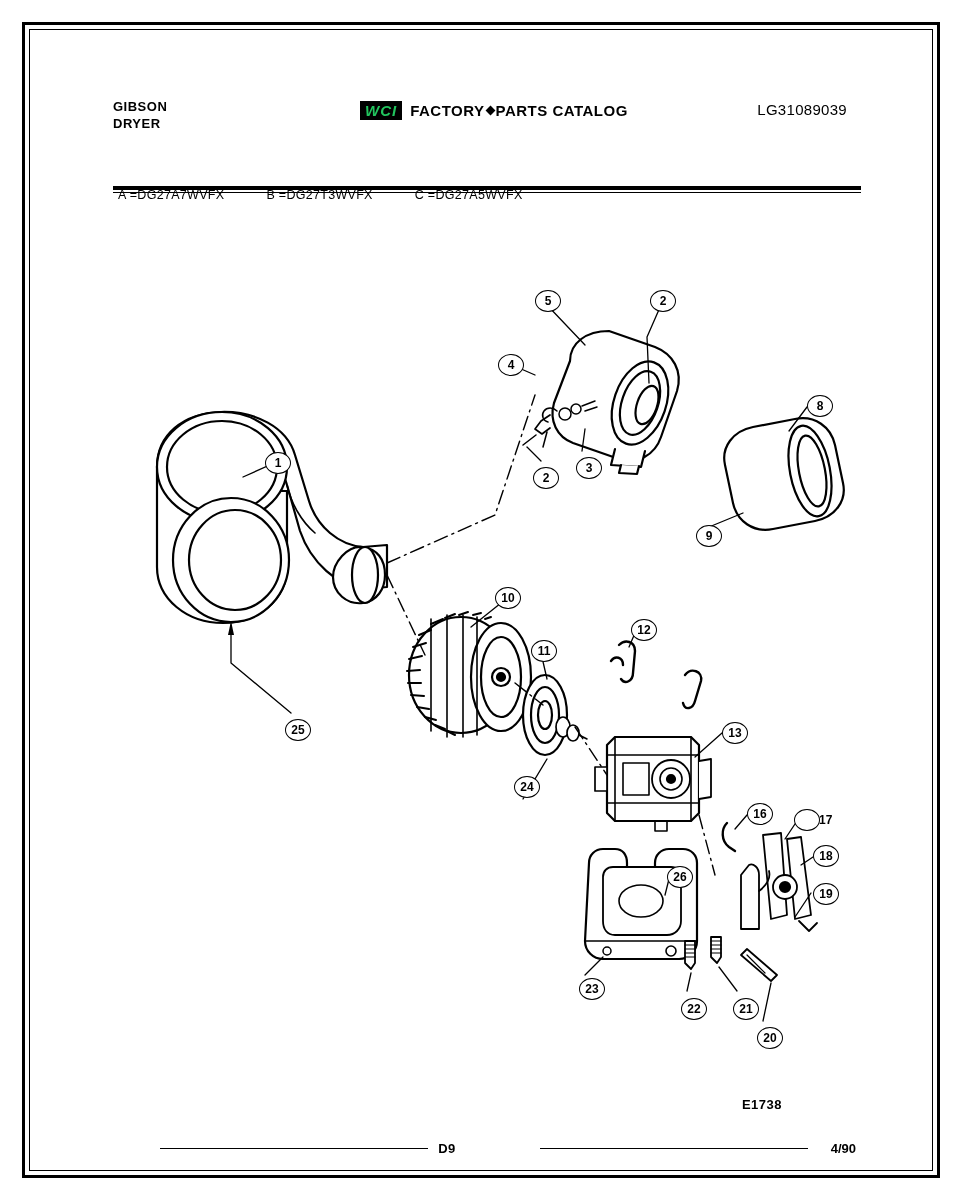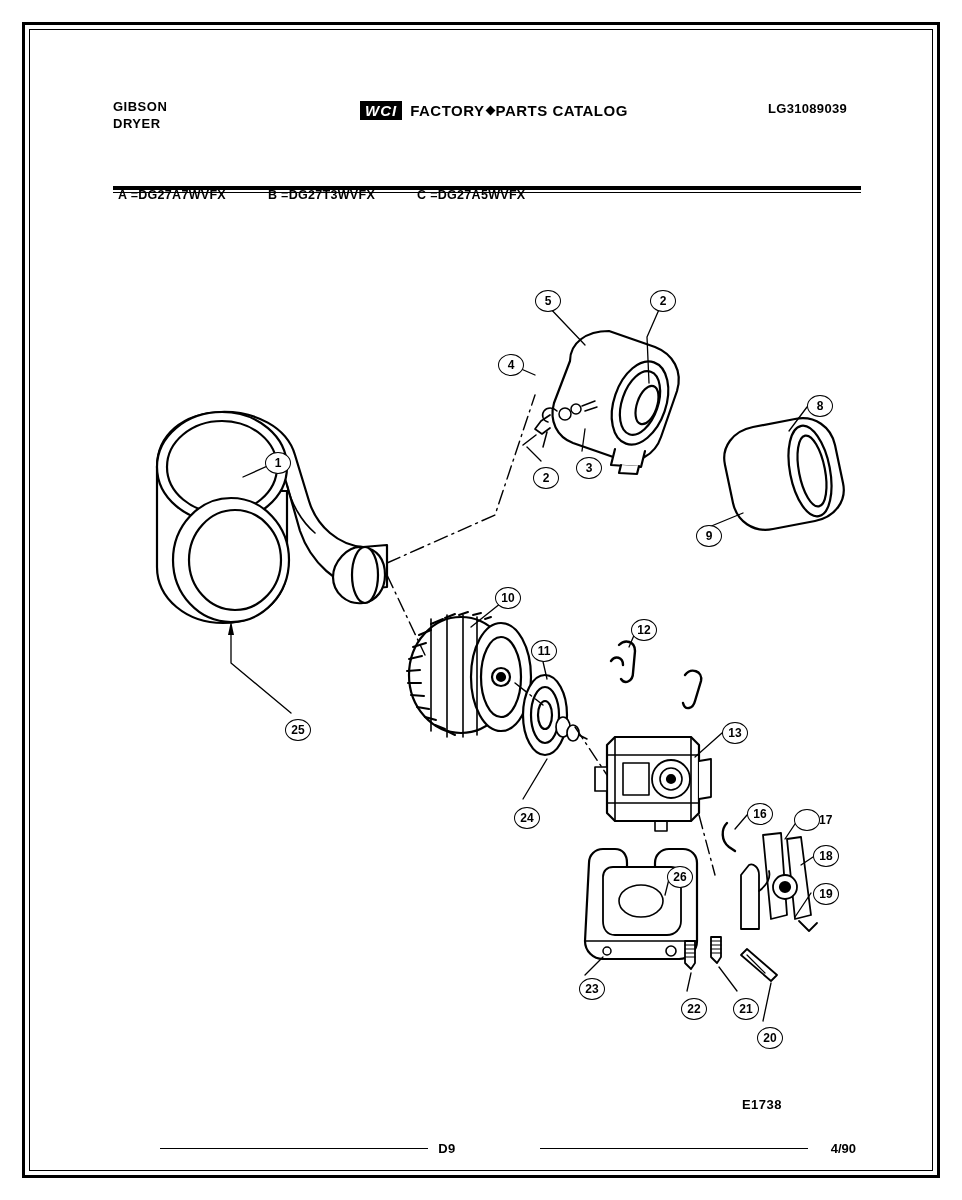--- a/index.html
+++ b/index.html
@@ -56,21 +56,21 @@
     left: 360px;
     top: 100px;
     font-size: 15px;
     font-weight: bold;
     letter-spacing: 0.5px;
     white-space: nowrap;
   }
   .wci-logo {
     display: inline-block;
     background: #000;
-    color: #ffffff;
+    color: #22c55e;
     font-style: italic;
     font-weight: bold;
     font-size: 15px;
     padding: 1px 5px 1px 5px;
     letter-spacing: 1px;
     margin-right: 8px;
     vertical-align: middle;
   }
   .catalog-title .txt { vertical-align: middle; }
   .diamond {
@@ -80,22 +80,22 @@
     background: #000;
     transform: rotate(45deg);
     margin: 0 2px;
     vertical-align: middle;
   }
 
   .catalog-number {
     position: absolute;
     right: 115px;
     top: 101px;
-    font-size: 13px;
-    font-weight: bold;
+    font-size: 15px;
+    font-weight: normal;
     letter-spacing: 0.3px;
     white-space: nowrap;
   }
 
   
   .rule-thick {
     position: absolute;
     left: 113px;
     top: 186px;
     width: 748px;
@@ -110,21 +110,21 @@
     height: 1px;
     background: #000;
   }
 
   
   .model-line {
     position: absolute;
     left: 118px;
     top: 188px;
     font-size: 12.5px;
-    font-weight: bold;
+    font-weight: normal;
     letter-spacing: 0.3px;
     white-space: nowrap;
   }
   .model-line .m { display: inline-block; }
   .model-line .m1 { margin-right: 42px; }
   .model-line .m2 { margin-right: 42px; }
 
   
   .figure {
     position: absolute;
@@ -448,21 +448,21 @@
     <div class="callout" style="left:536px;  top:404px;">12</div>
     <div class="callout" style="left:627px;  top:507px;">13</div>
     <div class="callout" style="left:652px;  top:588px;">16</div>
     <div class="callout" style="left:699px;  top:594px;padding-left:24px;">17</div>
     <div class="callout" style="left:718px;  top:630px;">18</div>
     <div class="callout" style="left:718px;  top:668px;">19</div>
     <div class="callout" style="left:662px;  top:812px;">20</div>
     <div class="callout" style="left:638px;  top:783px;">21</div>
     <div class="callout" style="left:586px;  top:783px;">22</div>
     <div class="callout" style="left:476px;  top:763px;margin-left:8px;">23</div>
-    <div class="callout" style="left:419px;  top:592px;">24</div>
+    <div class="callout" style="left:419px;  top:561px;">24</div>
     <div class="callout" style="left:190px;  top:504px;">25</div>
     <div class="callout" style="left:572px;  top:651px;">26</div>
   </div>
 
   <div class="drawing-code">E1738</div>
 
   <div class="footer-rule-left"></div>
   <div class="footer-rule-right"></div>
   <div class="footer-page">D9</div>
   <div class="footer-date">4/90</div>

